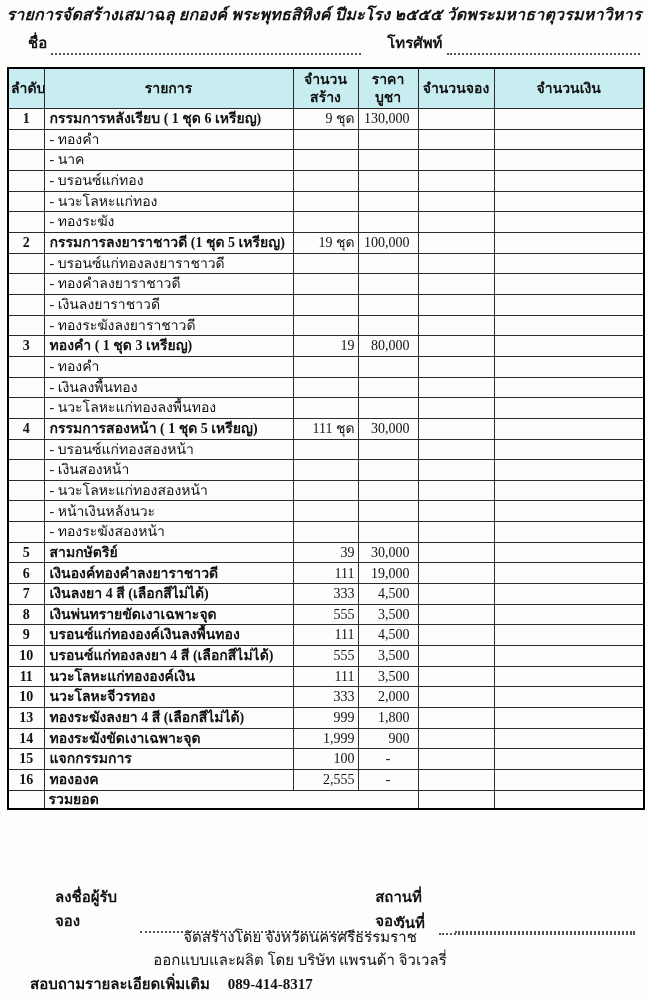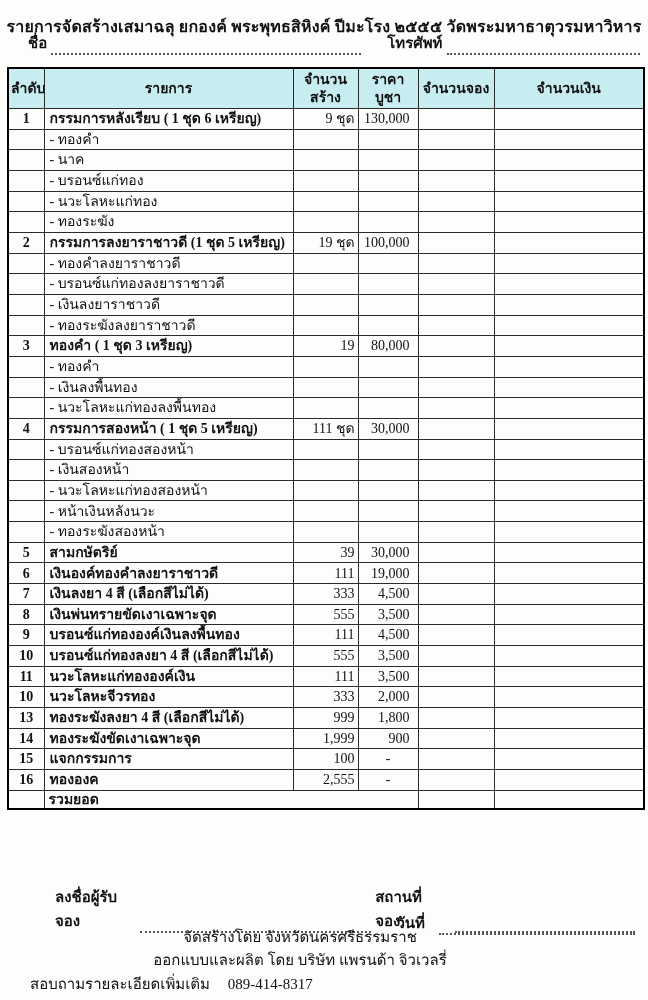--- a/index.html
+++ b/index.html
@@ -5,22 +5,22 @@
   html,body{margin:0;padding:0;}
   body{
     width:648px;height:1000px;background:#fdfdfc;color:#111;
     font-family:"Liberation Serif","DejaVu Serif",serif;
     position:relative;overflow:hidden;
   }
   .page{position:absolute;inset:0;}
 
   
   .doc-title{
-    position:absolute;top:14px;left:0;width:648px;text-align:center;
-    font-size:16px;font-weight:bold;letter-spacing:.2px;white-space:nowrap;
+    position:absolute;top:2px;left:0;width:648px;text-align:center;
+    font-size:16px;font-weight:bold;letter-spacing:.2px;white-space:nowrap;font-style:italic;
   }
   .head-line{
     position:absolute;top:36px;left:28px;width:612px;height:19px;
     display:flex;align-items:flex-end;font-size:15px;font-weight:bold;
   }
   .dots{border-bottom:2px dotted #555;height:13px;display:inline-block;}
   .head-line .dots1{width:310px;margin-left:4px;}
   .head-line .lbl2{margin-left:26px;}
   .head-line .dots2{flex:1;margin-left:4px;}
 
@@ -53,21 +53,21 @@
   .sig-2{top:887px;justify-content:flex-end;}
   .sig-1 .dots-a{width:252px;margin-left:5px;}
   .sig-1 .lbl-place{margin-left:4px;}
   .sig-1 .dots-b{width:196px;margin-left:14px;}
   .sig-2 .dots-c{width:196px;margin-left:14px;}
 
   
   .footer-center{position:absolute;left:0;width:600px;text-align:center;font-size:15px;white-space:nowrap;}
   .fc-1{top:925px;}
   .fc-2{top:948px;}
-  .footer-contact{position:absolute;top:972px;left:30px;font-size:15px;font-weight:normal;white-space:nowrap;}
+  .footer-contact{position:absolute;top:972px;left:30px;font-size:15px;font-weight:bold;white-space:nowrap;}
   .footer-contact .phone{margin-left:14px;}
 </style>
 </head>
 <body>
 
 <div class="page">
 
   <div class="doc-title">รายการจัดสร้างเสมาฉลุ ยกองค์ พระพุทธสิหิงค์ ปีมะโรง ๒๕๕๕    วัดพระมหาธาตุวรมหาวิหาร</div>
 
   <div class="head-line">
@@ -155,29 +155,29 @@
           <tr class="main">
             <td class="no">2</td>
             <td class="desc">กรรมการลงยาราชาวดี (1 ชุด 5 เหรียญ)</td>
             <td class="qty">19 ชุด</td>
             <td class="price">100,000</td>
             <td class="reserve"></td>
             <td class="amount"></td>
           </tr>
           <tr class="sub">
             <td class="no"></td>
+            <td class="desc">- บรอนซ์แก่ทองลงยาราชาวดี</td>
+            <td class="qty"></td>
+            <td class="price"></td>
+            <td class="reserve"></td>
+            <td class="amount"></td>
+          </tr>
+          <tr class="sub">
+            <td class="no"></td>
             <td class="desc">- ทองคำลงยาราชาวดี</td>
-            <td class="qty"></td>
-            <td class="price"></td>
-            <td class="reserve"></td>
-            <td class="amount"></td>
-          </tr>
-          <tr class="sub">
-            <td class="no"></td>
-            <td class="desc">- บรอนซ์แก่ทองลงยาราชาวดี</td>
             <td class="qty"></td>
             <td class="price"></td>
             <td class="reserve"></td>
             <td class="amount"></td>
           </tr>
           <tr class="sub">
             <td class="no"></td>
             <td class="desc">- เงินลงยาราชาวดี</td>
             <td class="qty"></td>
             <td class="price"></td>

